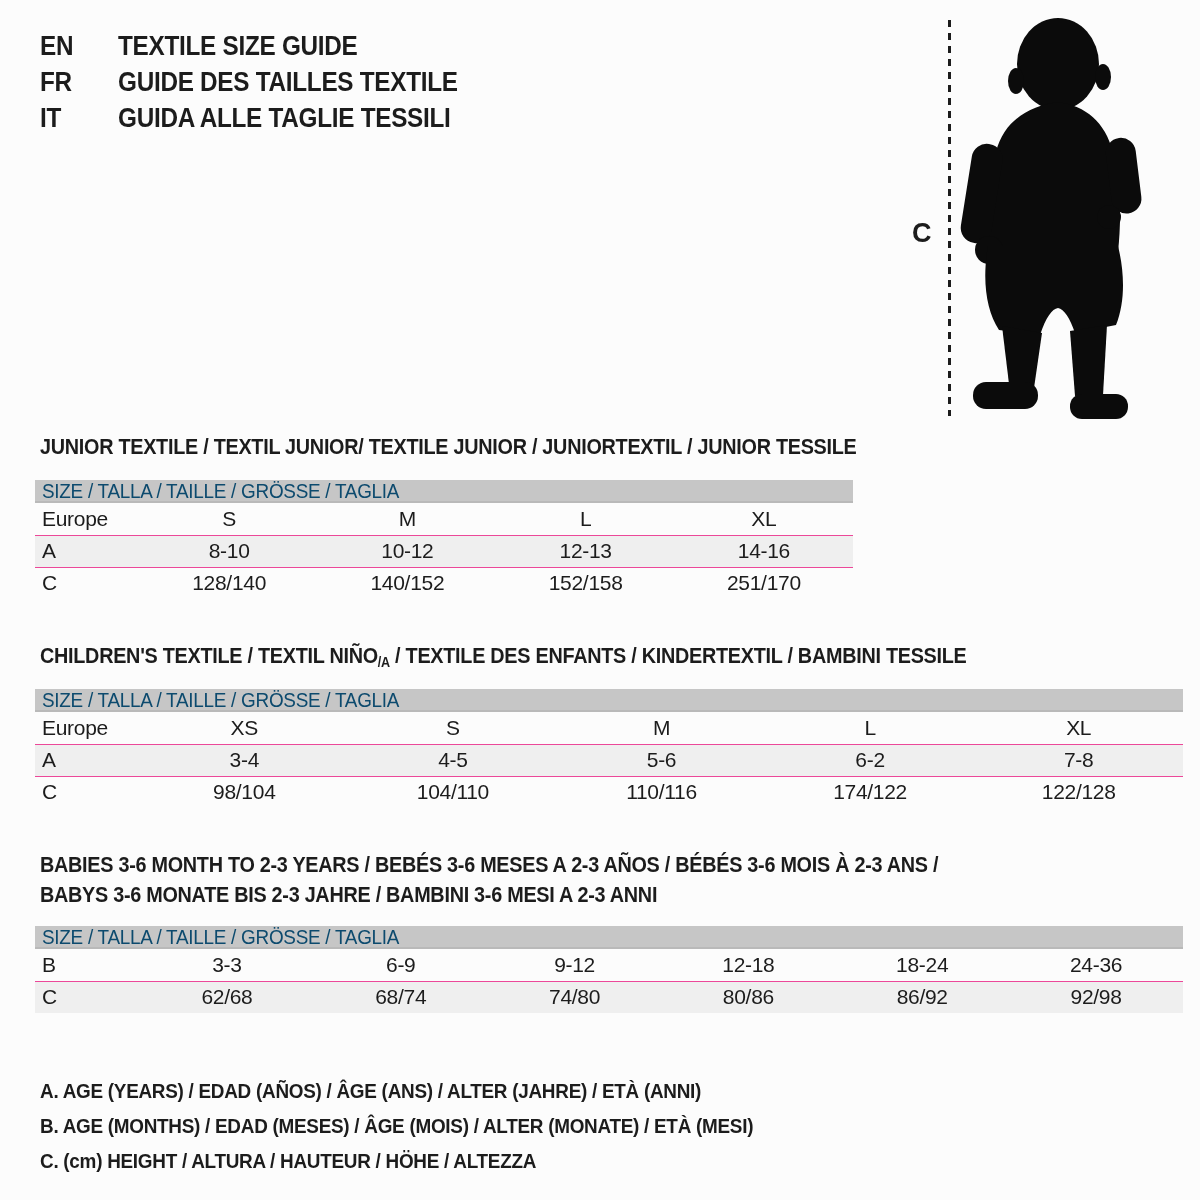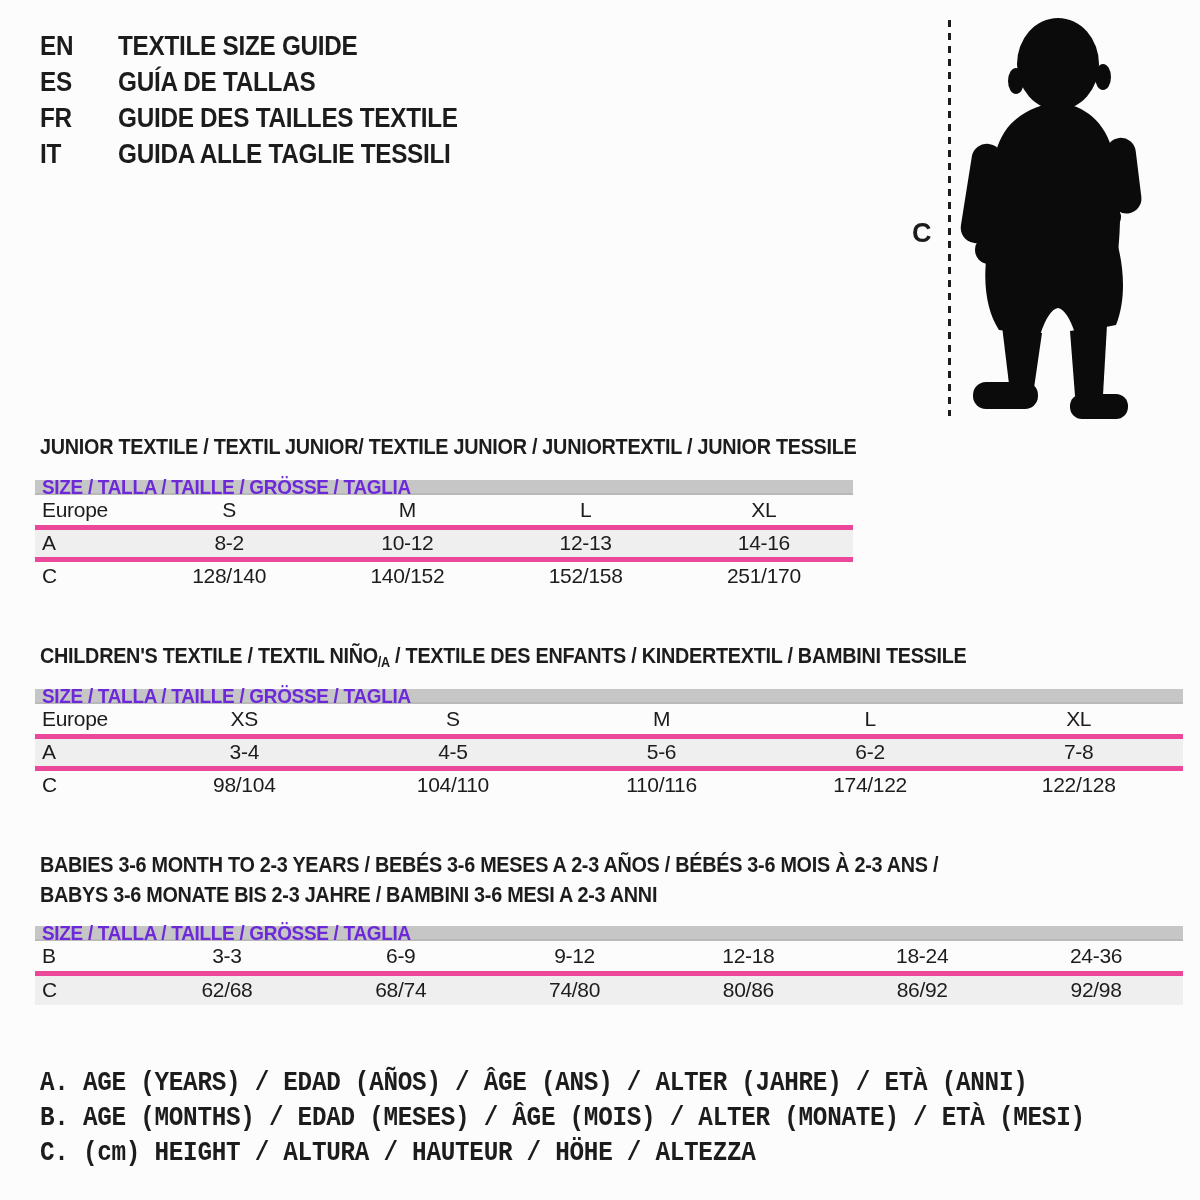--- a/index.html
+++ b/index.html
@@ -72,64 +72,63 @@
   }
   .title-sub {
     font-size: 14px;
     vertical-align: -4px;
     font-weight: bold;
   }
 
   
   .size-table-wrap { position: absolute; left: 35px; }
   .size-bar {
-    height: 15px;
+    height: 23px;
     background: var(--bar-bg);
     border-bottom: 2px solid #b9b9b9;
     display: flex;
     align-items: center;
     padding-left: 7px;
     font-size: 21px;
-    font-weight: bold;
-    color: #6d28d9;
+    font-weight: normal;
+    color: #0c4a6e;
   }
   table.size-table {
     width: 100%;
     border-collapse: collapse;
     table-layout: fixed;
     font-size: 21px;
   }
   table.size-table td {
     height: 32px;
     text-align: center;
     padding: 0;
     letter-spacing: -0.3px;
   }
   table.size-table td.row-label {
     width: 105px;
     text-align: left;
     padding-left: 7px;
   }
   table.size-table tr.shaded { background: var(--row-shade); }
-  table.size-table tr { border-bottom: 5px solid #ec4899; }
+  table.size-table tr { border-bottom: 1px solid #ec4899; }
   table.size-table tr:last-child { border-bottom: none; }
 
   
   .legend {
     position: absolute;
     left: 40px;
     top: 1068px;
   }
   .legend-line {
     height: 35px;
     display: flex;
-    align-items: flex-start;
-    font-size: 27px;
-    font-weight: bold;
-    font-family: Liberation Mono, monospace;
+    align-items: flex-end;
+    font-size: 21px;
+    font-weight: bold;
   }
 
   
   #title-junior   { top: 434px; }
   #table-junior   { top: 480px; width: 818px; }
   #title-children { top: 643px; }
   #table-children { top: 689px; width: 1148px; }
   #title-babies   { top: 850px; line-height: 30px; }
   #table-babies   { top: 926px; width: 1148px; }
 </style>
@@ -137,24 +136,20 @@
 <body>
 
 <div class="canvas">
 
   <div class="lang-list">
     <div class="lang-row">
       <span class="lang-code cond">EN</span>
       <span class="cond">TEXTILE SIZE GUIDE</span>
     </div>
     <div class="lang-row">
-      <span class="lang-code cond">ES</span>
-      <span class="cond">GUÍA DE TALLAS</span>
-    </div>
-    <div class="lang-row">
       <span class="lang-code cond">FR</span>
       <span class="cond">GUIDE DES TAILLES TEXTILE</span>
     </div>
     <div class="lang-row">
       <span class="lang-code cond">IT</span>
       <span class="cond">GUIDA ALLE TAGLIE TESSILI</span>
     </div>
   </div>
 
   <div class="figure-area">
@@ -209,21 +204,21 @@
         <tbody>
           <tr>
             <td class="row-label">Europe</td>
             <td>S</td>
             <td>M</td>
             <td>L</td>
             <td>XL</td>
           </tr>
           <tr class="shaded">
             <td class="row-label">A</td>
-            <td>8-2</td>
+            <td>8-10</td>
             <td>10-12</td>
             <td>12-13</td>
             <td>14-16</td>
           </tr>
           <tr>
             <td class="row-label">C</td>
             <td>128/140</td>
             <td>140/152</td>
             <td>152/158</td>
             <td>251/170</td>

